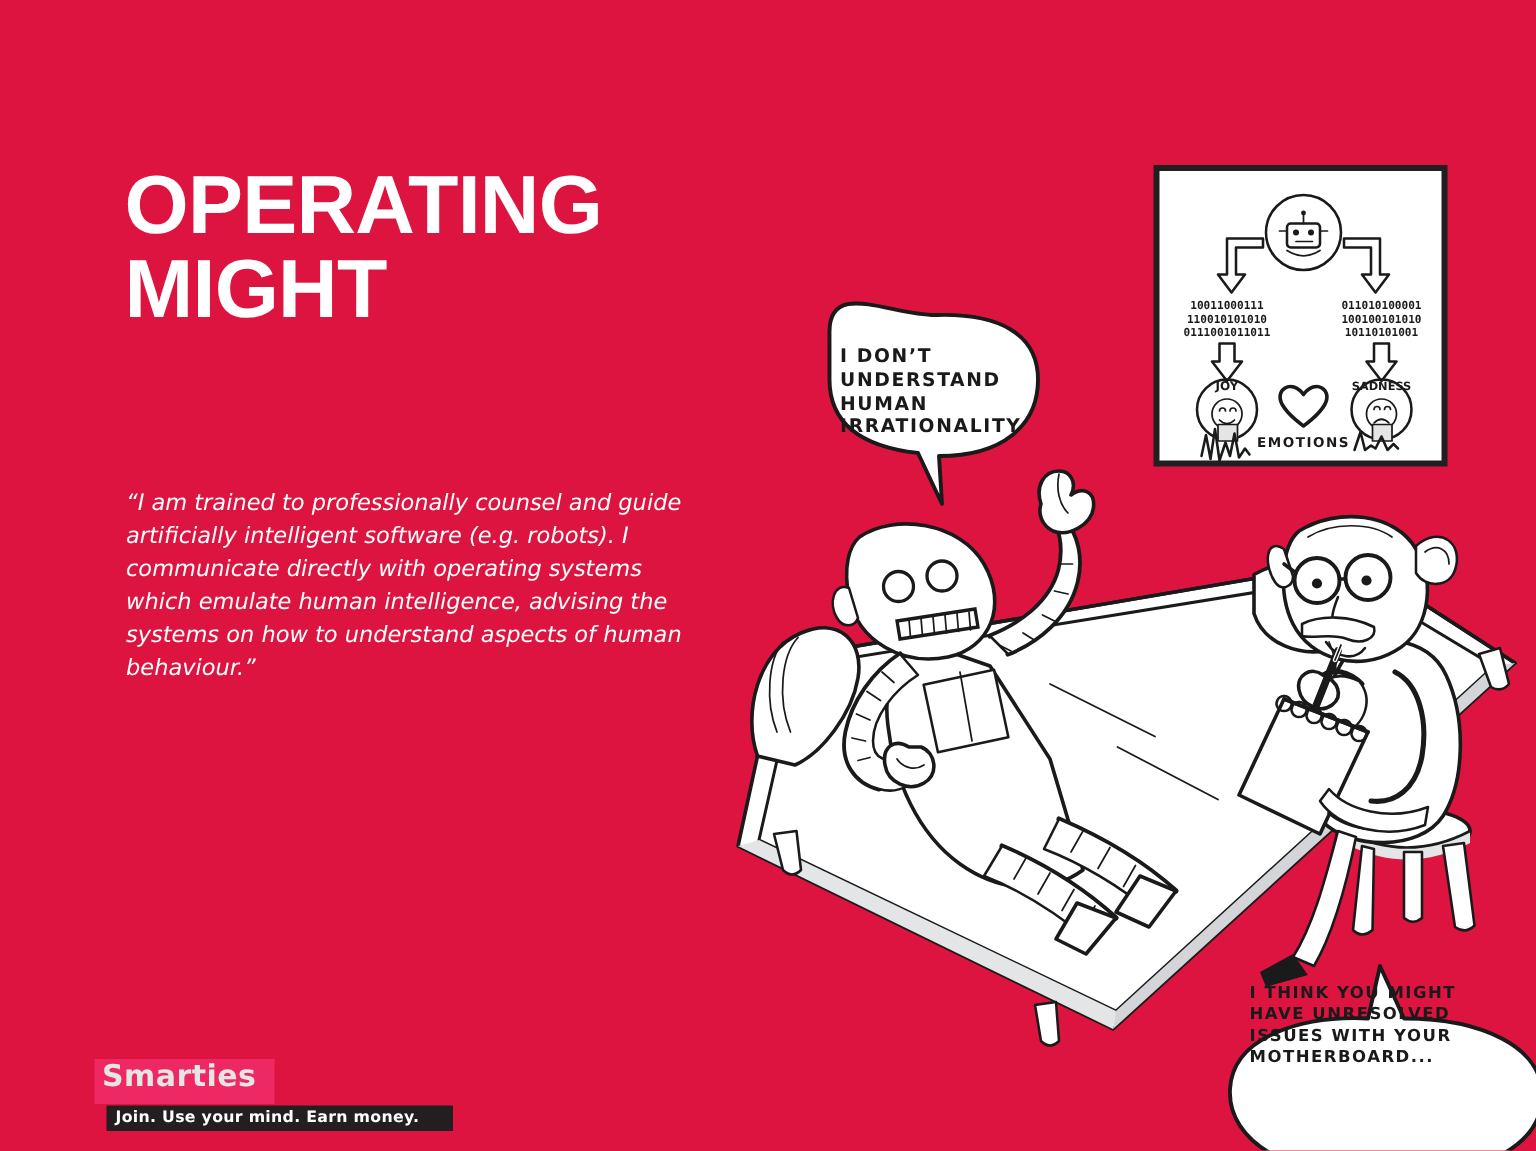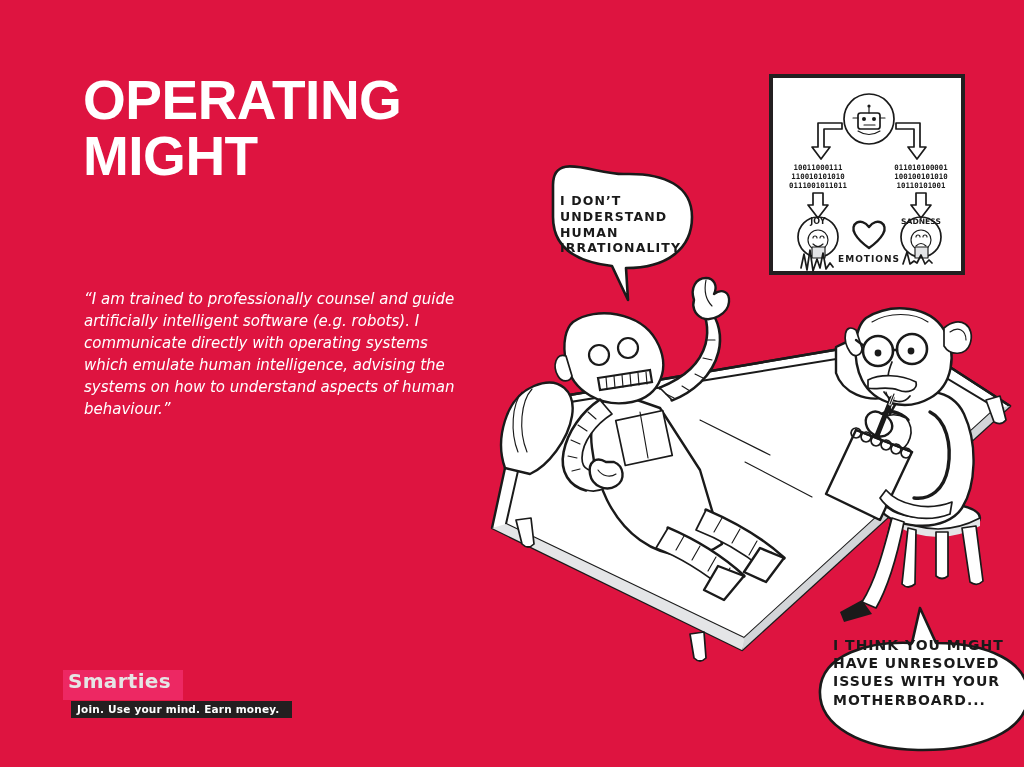--- a/index.html
+++ b/index.html
@@ -7,20 +7,21 @@
     width:1024px;height:767px;
     background:#DE1440;
     font-family:"Liberation Sans", sans-serif;
     overflow:hidden;
     position:relative;
   }
   #slide{
     position:absolute;inset:0;
     background:#DE1440;
     overflow:hidden;
+    margin-top:36px;
   }
 
   
   #title{
     position:absolute;
     left:83px;top:73px;
     width:470px;
     color:#ffffff;
     font-weight:bold;
     font-size:55px;
@@ -59,21 +60,21 @@
     color:#e5e5e5;
     font-size:20px;
     font-weight:bold;
     letter-spacing:0.3px;
     font-family:"DejaVu Sans", sans-serif;
     white-space:nowrap;
   }
   #logo .tagbar{
     position:absolute;left:8px;top:31px;
     background:#231F20;
-    padding:2px 12px 3px 6px;
+    padding:2px 22px 3px 6px;
   }
   #logo .tagline{
     color:#ffffff;
     font-size:10.5px;
     font-weight:bold;
     letter-spacing:0.2px;
     font-family:"DejaVu Sans", sans-serif;
     white-space:nowrap;
   }
 
@@ -89,22 +90,22 @@
     font-weight:bold;
     letter-spacing:1.1px;
     line-height:1.26;
     text-transform:uppercase;
   }
   #bubble1-text{
     left:560px;top:193px;width:132px;
     font-size:12.5px;
   }
   #bubble2-text{
-    left:833px;top:636px;width:172px;
-    font-size:14px;
+    left:833px;top:619px;width:172px;
+    font-size:11px;
     letter-spacing:1px;
     line-height:1.3;
   }
 </style>
 </head>
 <body>
 
 <div id="slide">
 
   <div id="title">

